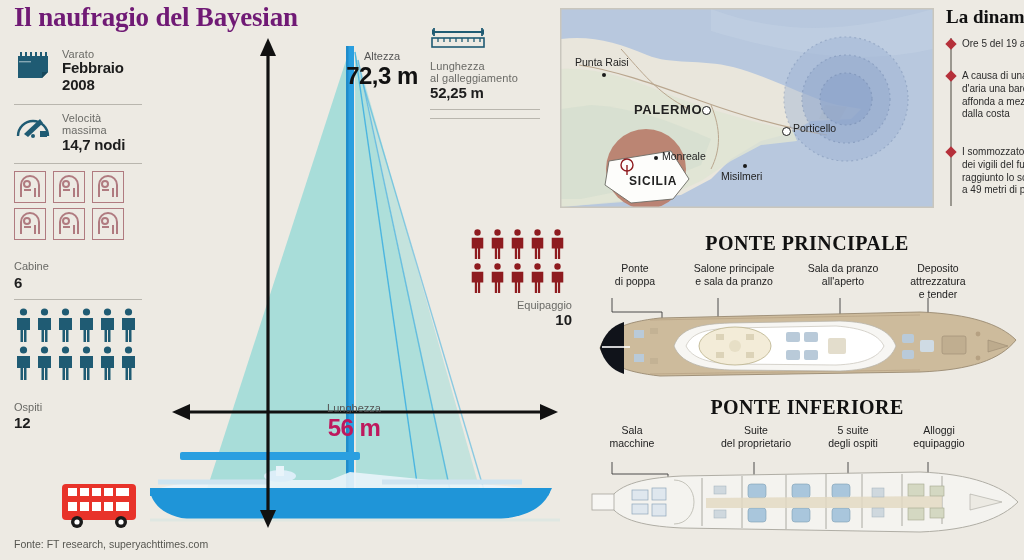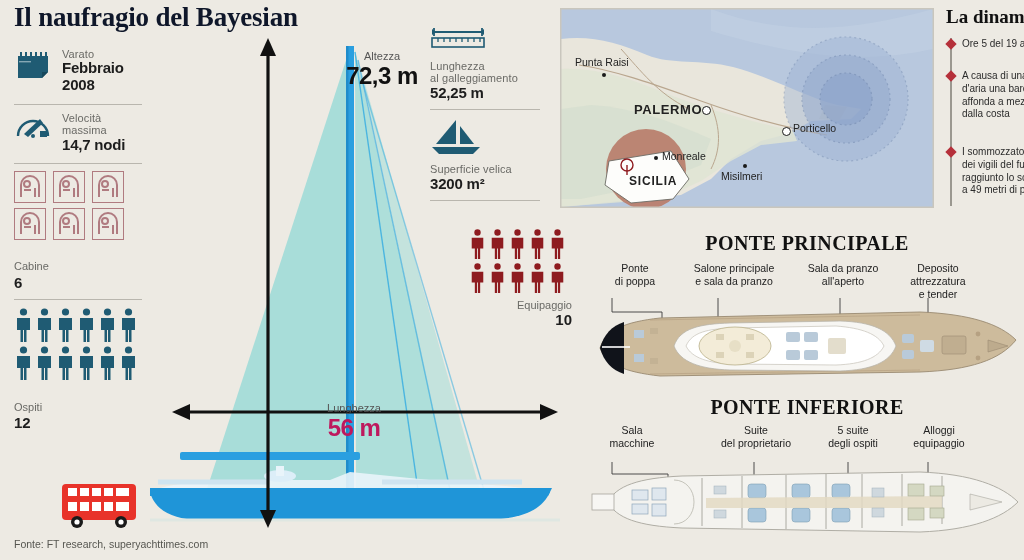--- a/index.html
+++ b/index.html
@@ -8,21 +8,21 @@
     background:#edeae3;
     font-family:"Liberation Sans",sans-serif;
     color:#2b2b2b;
   }
   .canvas{position:relative;width:1024px;height:560px;background:#edeae3;}
 
   
   .main-title{
     position:absolute;left:14px;top:2px;
     font-family:"Liberation Serif",serif;
-    font-weight:bold;font-size:27px;color:#0f172a;
+    font-weight:bold;font-size:27px;color:#701a75;
     letter-spacing:-0.2px;
     text-align:center;
   }
 
   
   .stat-col{position:absolute;left:14px;top:48px;width:136px;}
   .stat-row{display:flex;align-items:flex-start;gap:8px;padding-bottom:6px;}
   .stat-icon{flex:0 0 auto;width:40px;}
   .stat-text{flex:1 1 auto;line-height:1.12;}
   .stat-label{font-size:11px;color:#6a6a66;letter-spacing:0.1px;}
@@ -254,31 +254,20 @@
           <rect x="2" y="12" width="52" height="9" stroke="#1f5b73" stroke-width="1.6" fill="none"></rect>
           <path d="M8 12 v4 M14 12 v4 M20 12 v4 M26 12 v4 M32 12 v4 M38 12 v4 M44 12 v4 M50 12 v4" stroke="#1f5b73" stroke-width="1.3"></path>
         </svg>
       </div>
       <div class="stat-label" style="margin-top:4px;">Lunghezza<br>al galleggiamento</div>
       <div class="stat-value">52,25 m</div>
     </div>
 
     <div class="divider" style="margin:8px 0 8px 0;"></div>
 
-    <div>
-      <div>
-        <svg width="60" height="38" viewBox="0 0 60 38">
-          <path d="M26 2 L26 26 L6 26 Z" fill="#1f5b73"></path>
-          <path d="M30 8 L30 26 L44 26 Z" fill="#1f5b73"></path>
-          <path d="M2 29 h48 l-7 7 h-34 z" fill="#1f5b73"></path>
-        </svg>
-      </div>
-      <div class="stat-label" style="margin-top:3px;">Superficie velica</div>
-      <div class="stat-value">3200 m²</div>
-    </div>
     <div class="divider" style="margin:8px 0 0 0;"></div>
   </div>
 
   <div class="crew-block">
     <div class="crew-row">
       <svg width="17" height="32" viewBox="0 0 19 36">
           <circle cx="9.5" cy="5" r="3.6" fill="#8e1b1f"></circle>
           <path d="M3 11 h13 v12 h-3.5 v12 h-2.5 v-12 h-1 v12 h-2.5 v-12 h-3.5 z" fill="#8e1b1f"></path>
         </svg>
       <svg width="17" height="32" viewBox="0 0 19 36">

